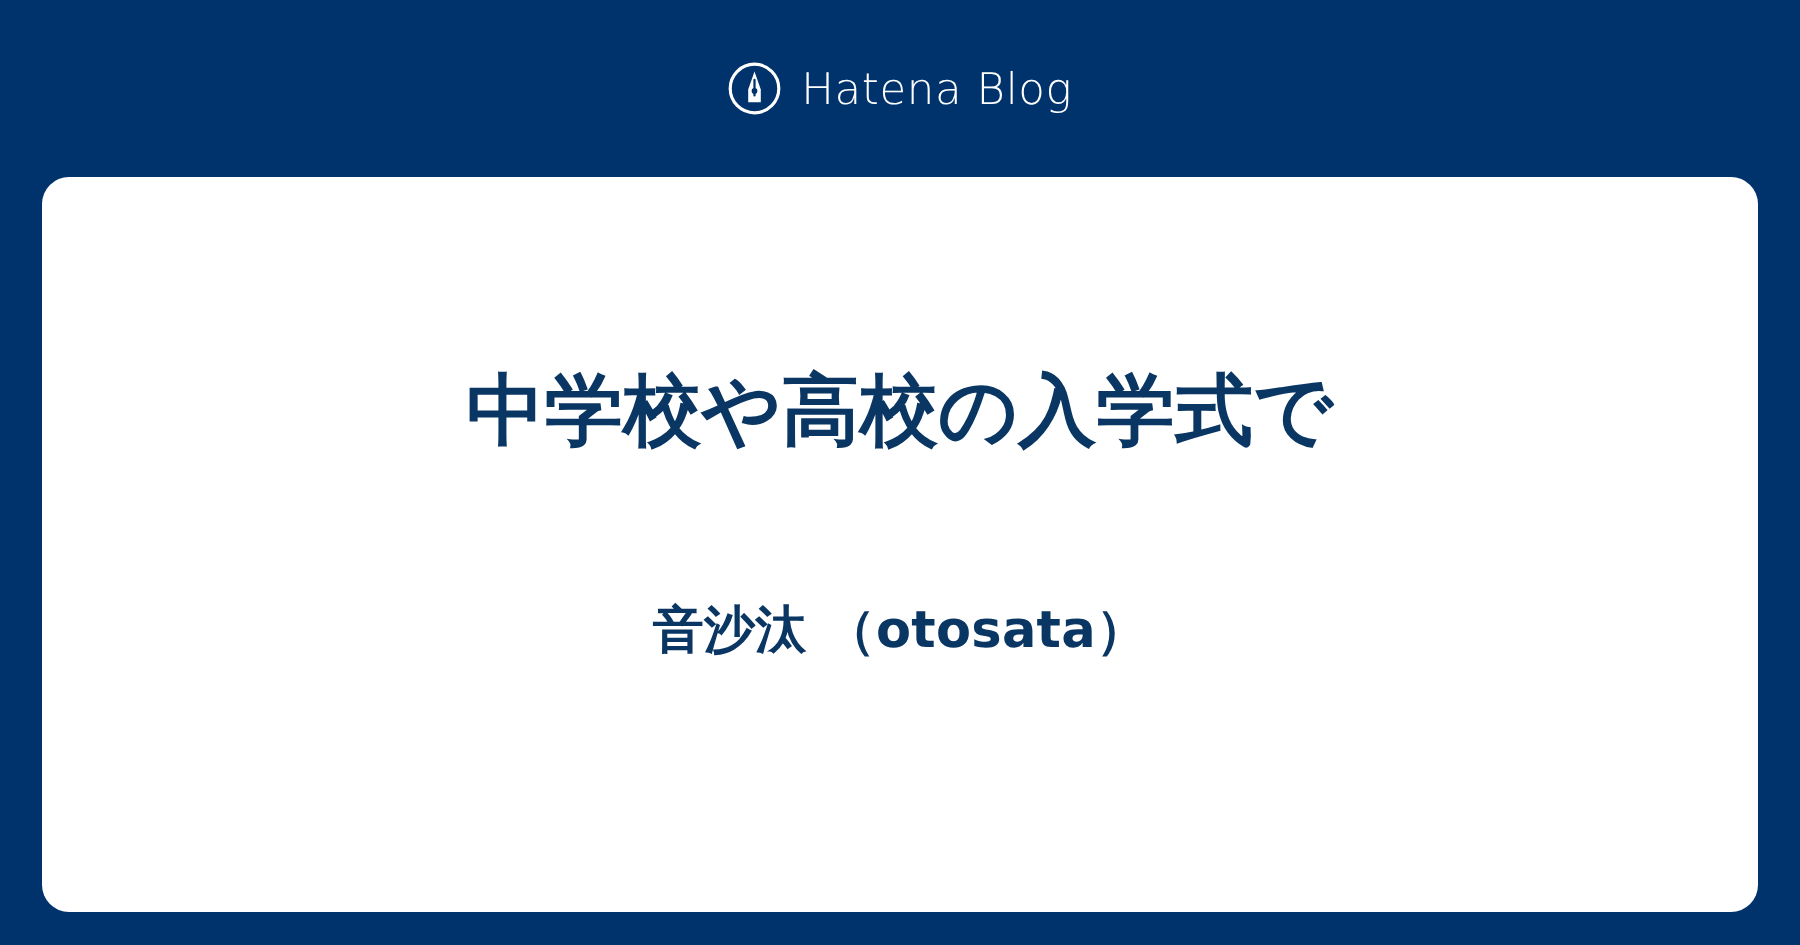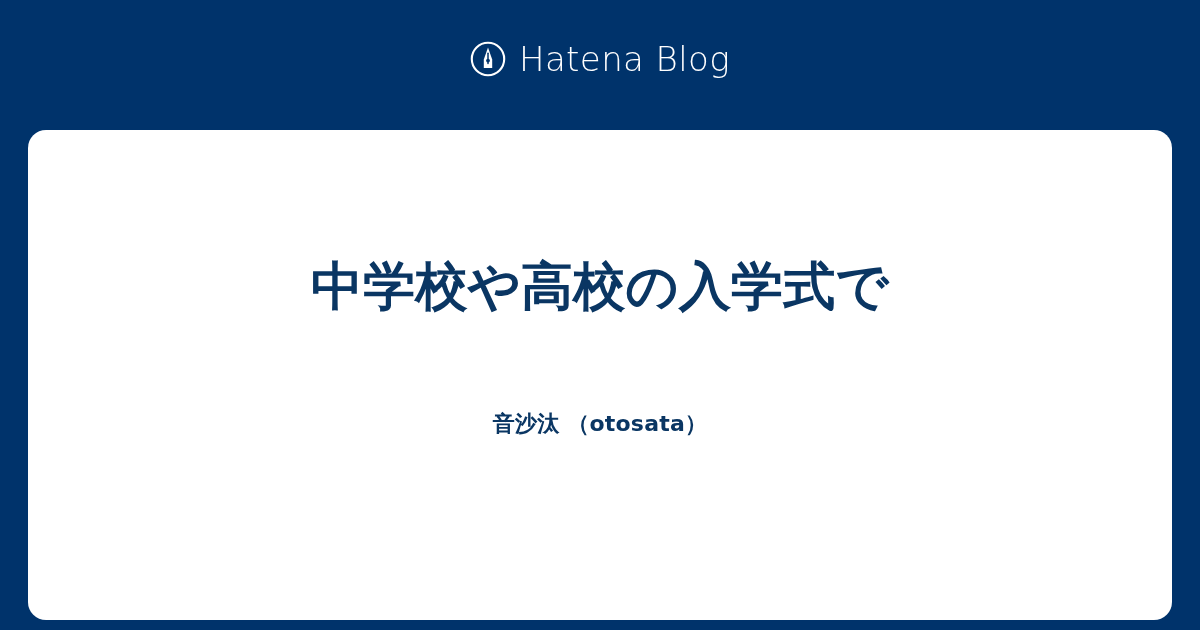--- a/index.html
+++ b/index.html
@@ -43,21 +43,21 @@
     line-height: 0;
   }
   .brand-logo-icon svg {
     display: block;
     width: 36px;
     height: 36px;
   }
   .brand-wordmark {
     color: #ffffff;
     font-family: "DejaVu Sans", "Liberation Sans", sans-serif;
-    font-size: 34px;
+    font-size: 29px;
     font-weight: 300;
     letter-spacing: 0.4px;
     line-height: 1;
     white-space: nowrap;
     -webkit-font-smoothing: antialiased;
   }
 
   
   .entry-card {
     position: absolute;
@@ -66,21 +66,20 @@
     width: 1144px;
     height: 490px;
     background: #ffffff;
     border-radius: 18px;
     box-sizing: border-box;
     display: flex;
     flex-direction: column;
     align-items: center;
     justify-content: flex-start;
     overflow: hidden;
-    margin-top: 12px;
   }
 
   
   .entry-title {
     margin: 0;
     padding: 0 52px;
     width: 100%;
     box-sizing: border-box;
     text-align: center;
     color: #0a3663;
@@ -99,21 +98,21 @@
   
   .blog-name {
     margin: 0;
     padding: 0 52px;
     width: 100%;
     box-sizing: border-box;
     text-align: center;
     color: #0a3663;
     font-family: "DejaVu Sans", "Liberation Sans", sans-serif;
     font-weight: bold;
-    font-size: 22px;
+    font-size: 34px;
     line-height: 1.3;
     letter-spacing: 0.2px;
     white-space: nowrap;
   }
   .blog-name-spacer {
     height: 88px;
     flex: 0 0 88px;
   }
 </style>
 </head>

